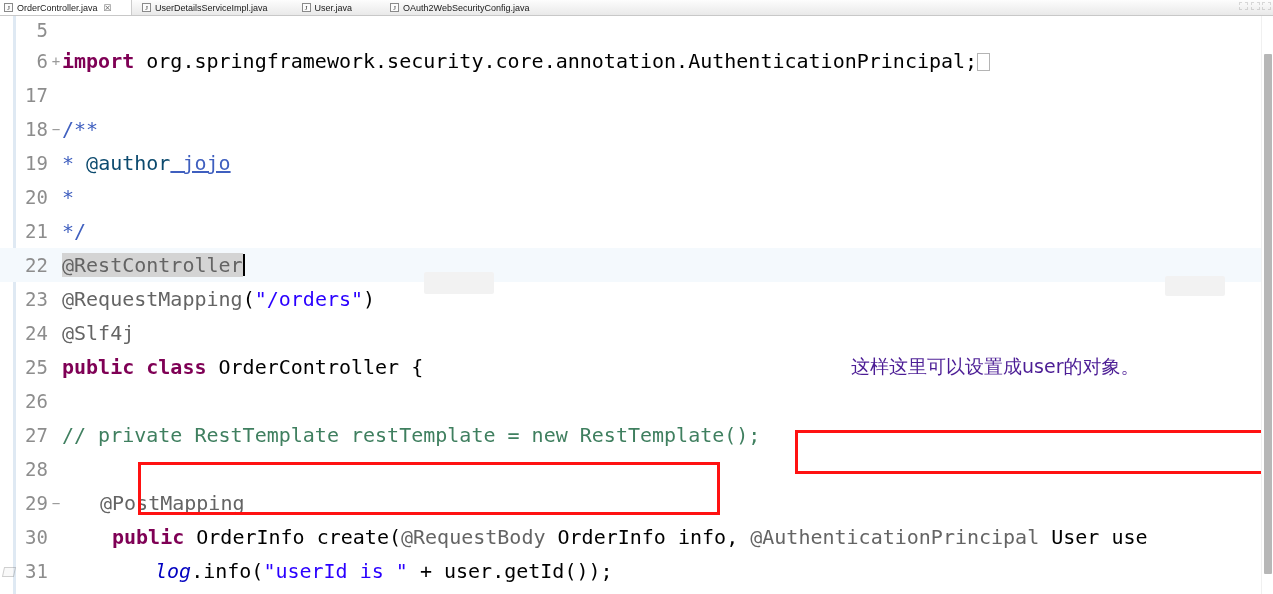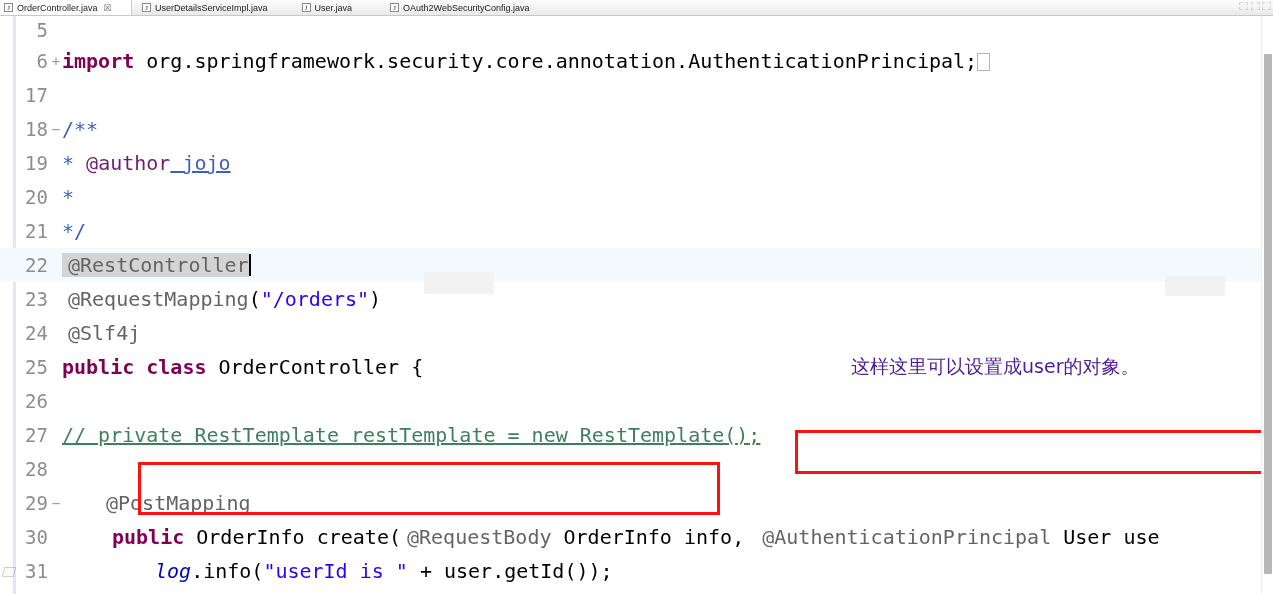--- a/index.html
+++ b/index.html
@@ -141,25 +141,25 @@
   }
   .txt {
     position: absolute;
     left: 62px; top: 0;
   }
 
   
   .kw      { color: #7f0055; font-weight: bold; }
   .plain   { color: #000000; }
   .str     { color: #2a00ff; }
-  .cmt     { color: #3f7f5f; text-decoration: underline; }
+  .cmt     { color: #3f7f5f; }
   .jdoc    { color: #3f5fbf; }
-  .jdockw  { color: #701a75; }
+  .jdockw  { color: #0c4a6e; }
   .jdoclnk { color: #3f5fbf; text-decoration: underline; }
-  .anno    { color: #646464; padding-left: 6px; }
+  .anno    { color: #646464; }
   .fld     { color: #0000c0; font-style: italic; }
   .selbg   { background: #d4d4d4; }
 
   .caret {
     display: inline-block;
     width: 0; border-left: 2px solid #000;
     height: 22px;
     vertical-align: -4px;
     margin-left: 0px;
   }

